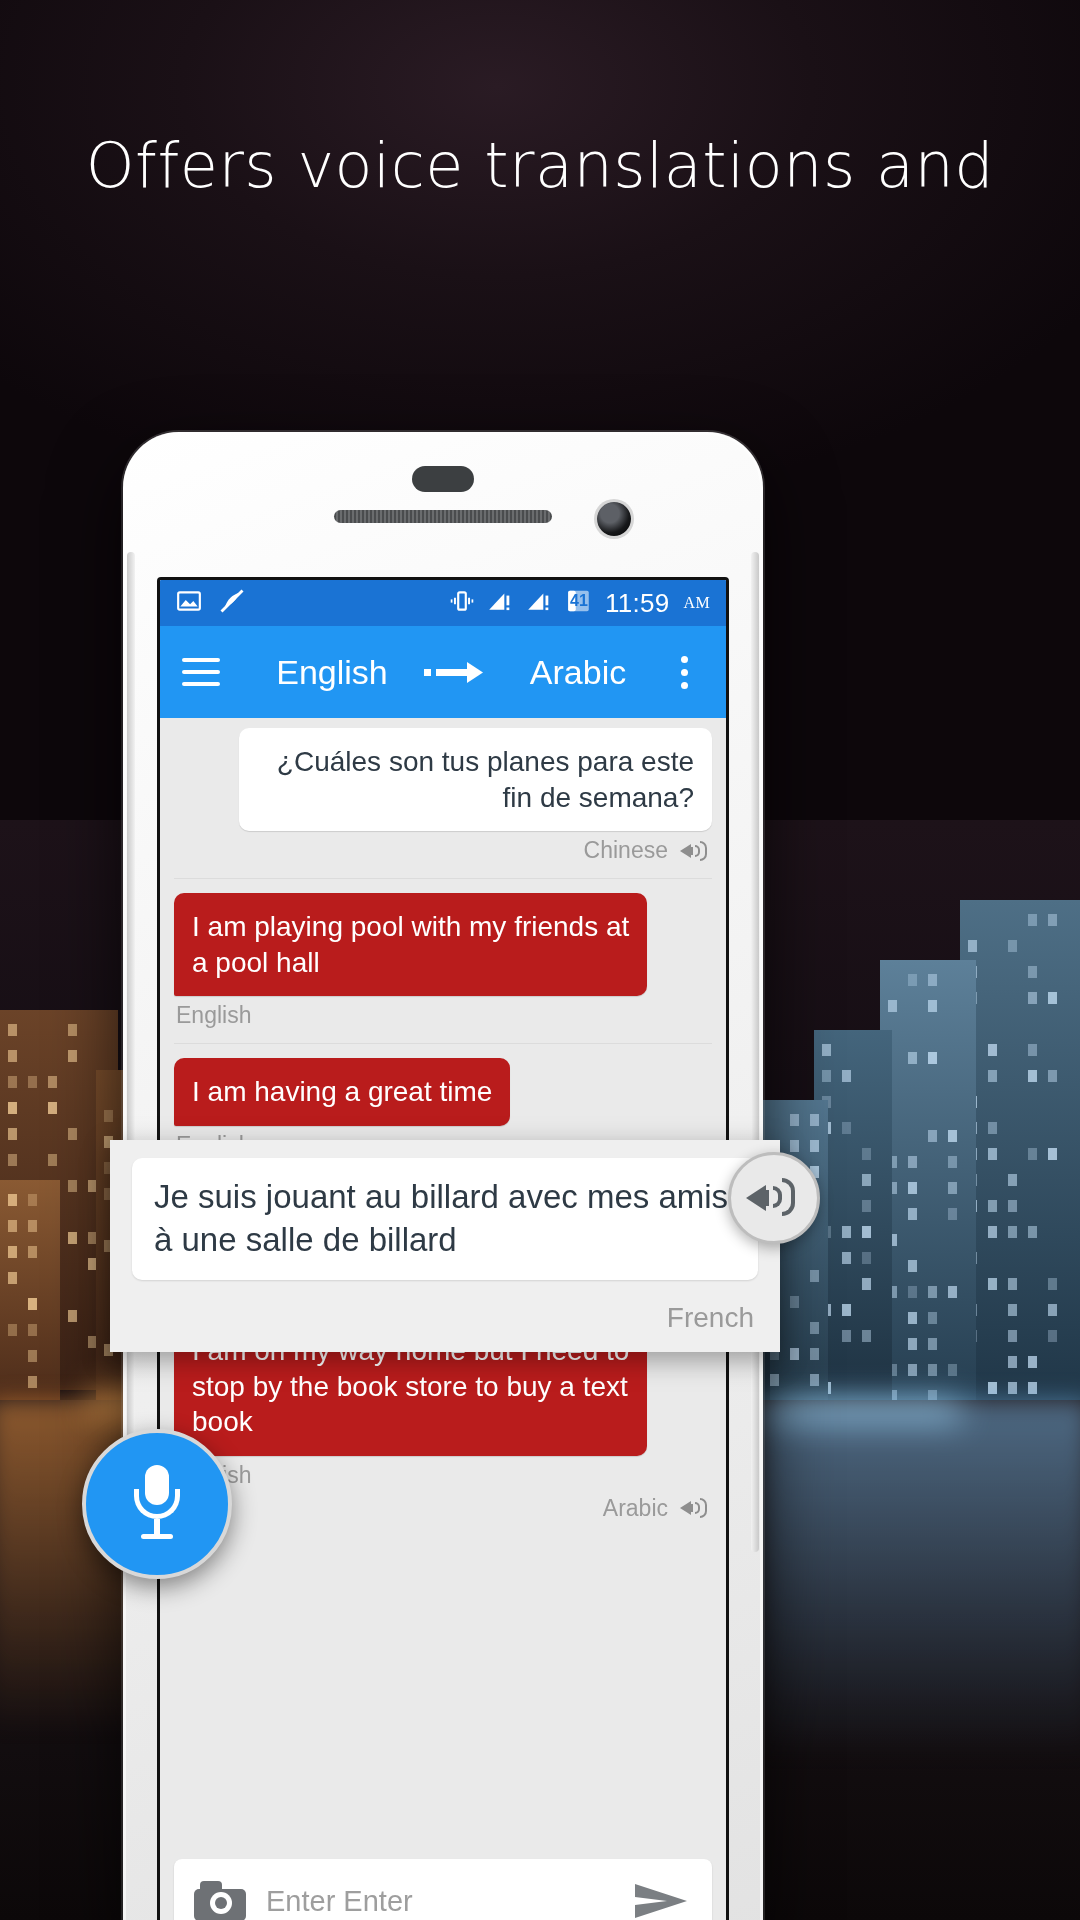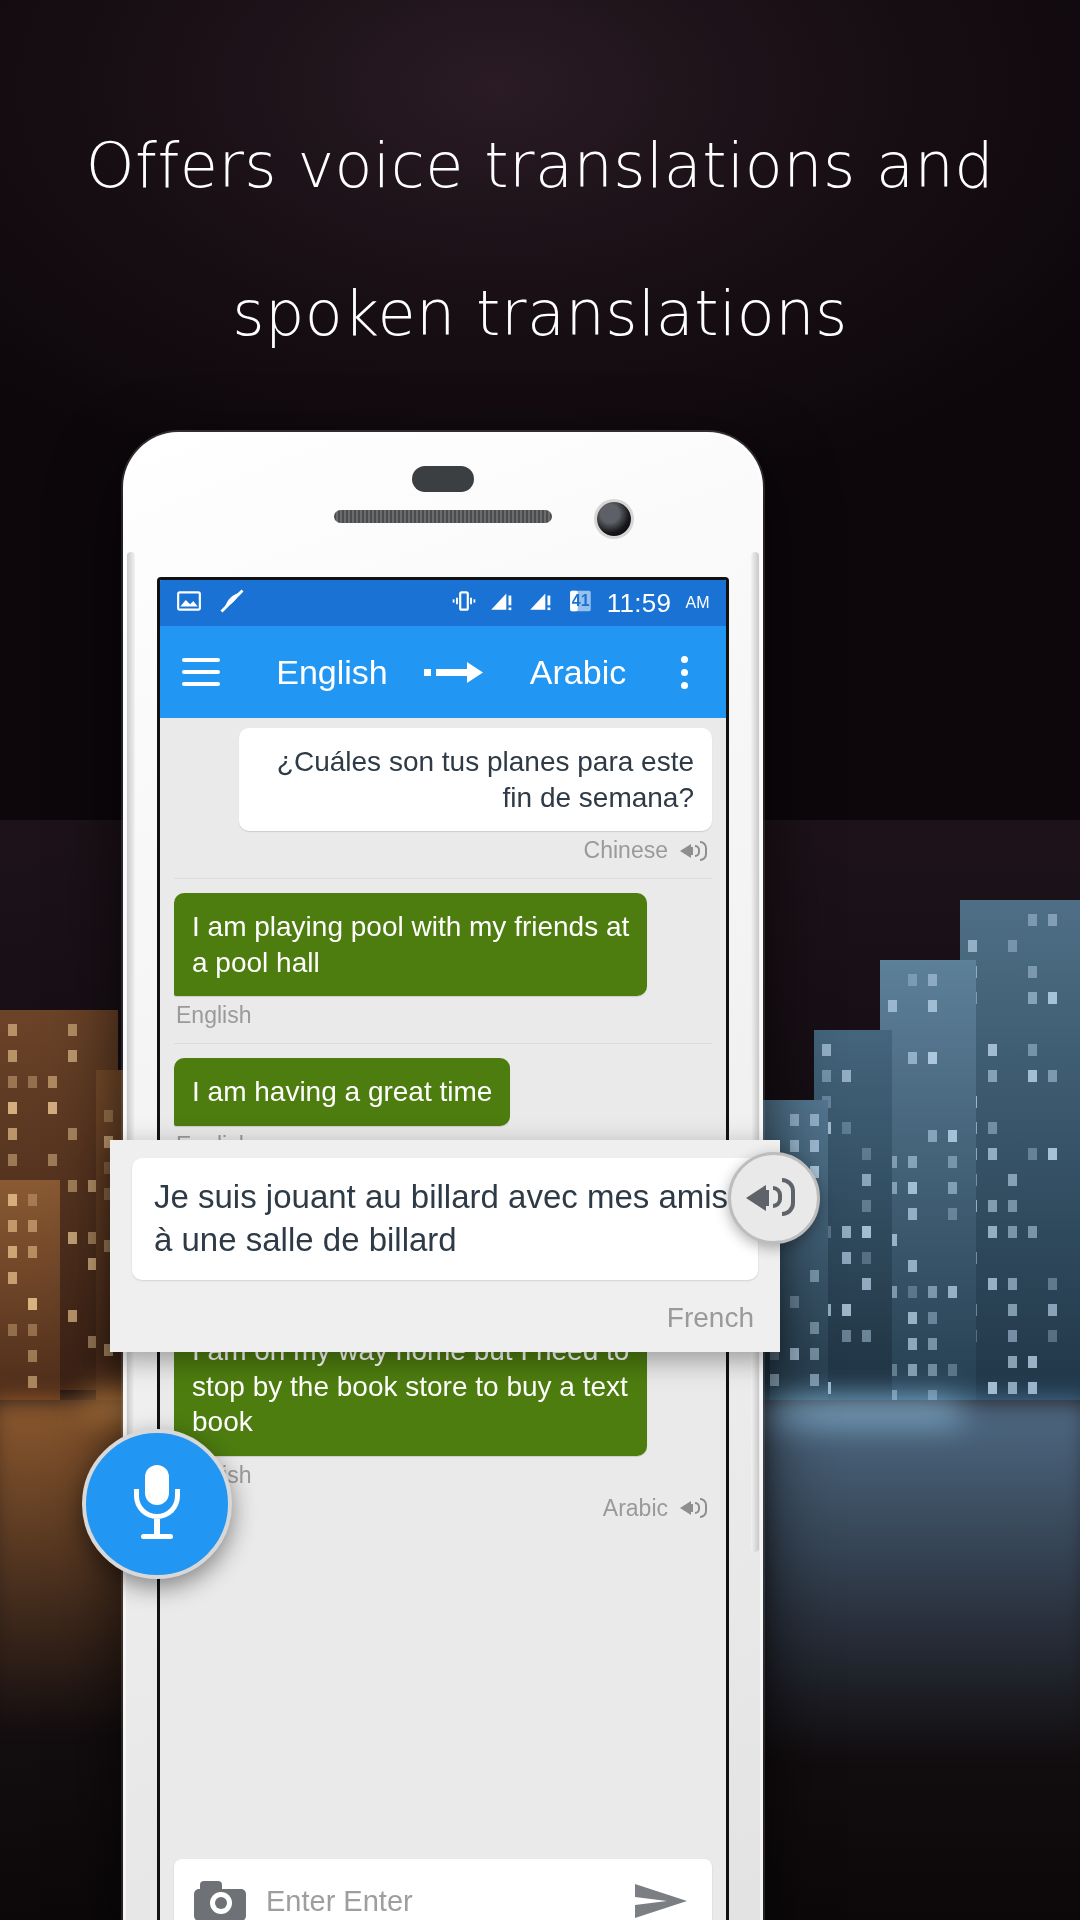--- a/index.html
+++ b/index.html
@@ -110,21 +110,21 @@
   }
 
   
   .statusbar {
     height:46px; background:#1a73d4; color:#fff;
     display:flex; align-items:center; padding:0 16px; gap:10px;
   }
   .sb-left { display:flex; align-items:center; gap:16px; }
   .sb-right { margin-left:auto; display:flex; align-items:center; gap:11px; }
   .sb-time { font-size:26px; font-weight:400; letter-spacing:.3px; }
-  .sb-ampm { font-size:16px; font-weight:400; margin-left:3px; letter-spacing:.3px;}
+  .sb-ampm { font-size:16px; font-weight:400; margin-left:3px; letter-spacing:.3px;font-family:Liberation Serif, serif;}
 
   
   .appbar {
     height:92px; background:#2196f3; color:#fff;
     display:flex; align-items:center; padding:0 22px;
   }
   .hamburger { width:38px; height:28px; display:flex; flex-direction:column;
     justify-content:space-between; cursor:pointer; }
   .hamburger i { display:block; height:4px; background:#fff; border-radius:2px; }
   .lang-a { flex:1; text-align:center; font-size:34px; font-weight:400; padding-left:26px; }
@@ -141,21 +141,21 @@
   .bubble {
     display:inline-block; max-width:88%; padding:16px 18px;
     font-size:28px; line-height:1.27; word-wrap:break-word;
   }
   .b-in {
     background:#fff; color:#2e3a45;
     border-radius:10px 10px 10px 10px;
     box-shadow:0 1px 1px rgba(0,0,0,.13);
   }
   .b-out {
-    background:#4d7c0f; color:#fff;
+    background:#b91c1c; color:#fff;
     border-radius:10px 10px 10px 2px;
     box-shadow:0 1px 1px rgba(0,0,0,.13);
   }
   .row.right { text-align:right; }
   .row.left  { text-align:left; }
   .meta {
     display:flex; align-items:center; gap:12px;
     padding:6px 16px 0 16px; font-size:23px; color:#9a9a9a;
   }
   .meta.right { justify-content:flex-end; }
@@ -473,21 +473,20 @@
 
   <div class="water"></div>
   <div class="refl-warm"></div>
   <div class="refl-cool"></div>
   <div class="glow-a"></div>
   <div class="glow-b"></div>
 </div>
 
 <div id="headline">
   <span class="l1">Offers voice translations and</span>
-  <span class="l2">spoken translations</span>
 </div>
 
 <div id="phone">
   <div class="phone-body"></div>
   <div class="phone-edge"></div>
   <div class="phone-side-l"></div>
   <div class="phone-side-r"></div>
   <div class="sensor"></div>
   <div class="earpiece"></div>
   <div class="frontcam"></div>

